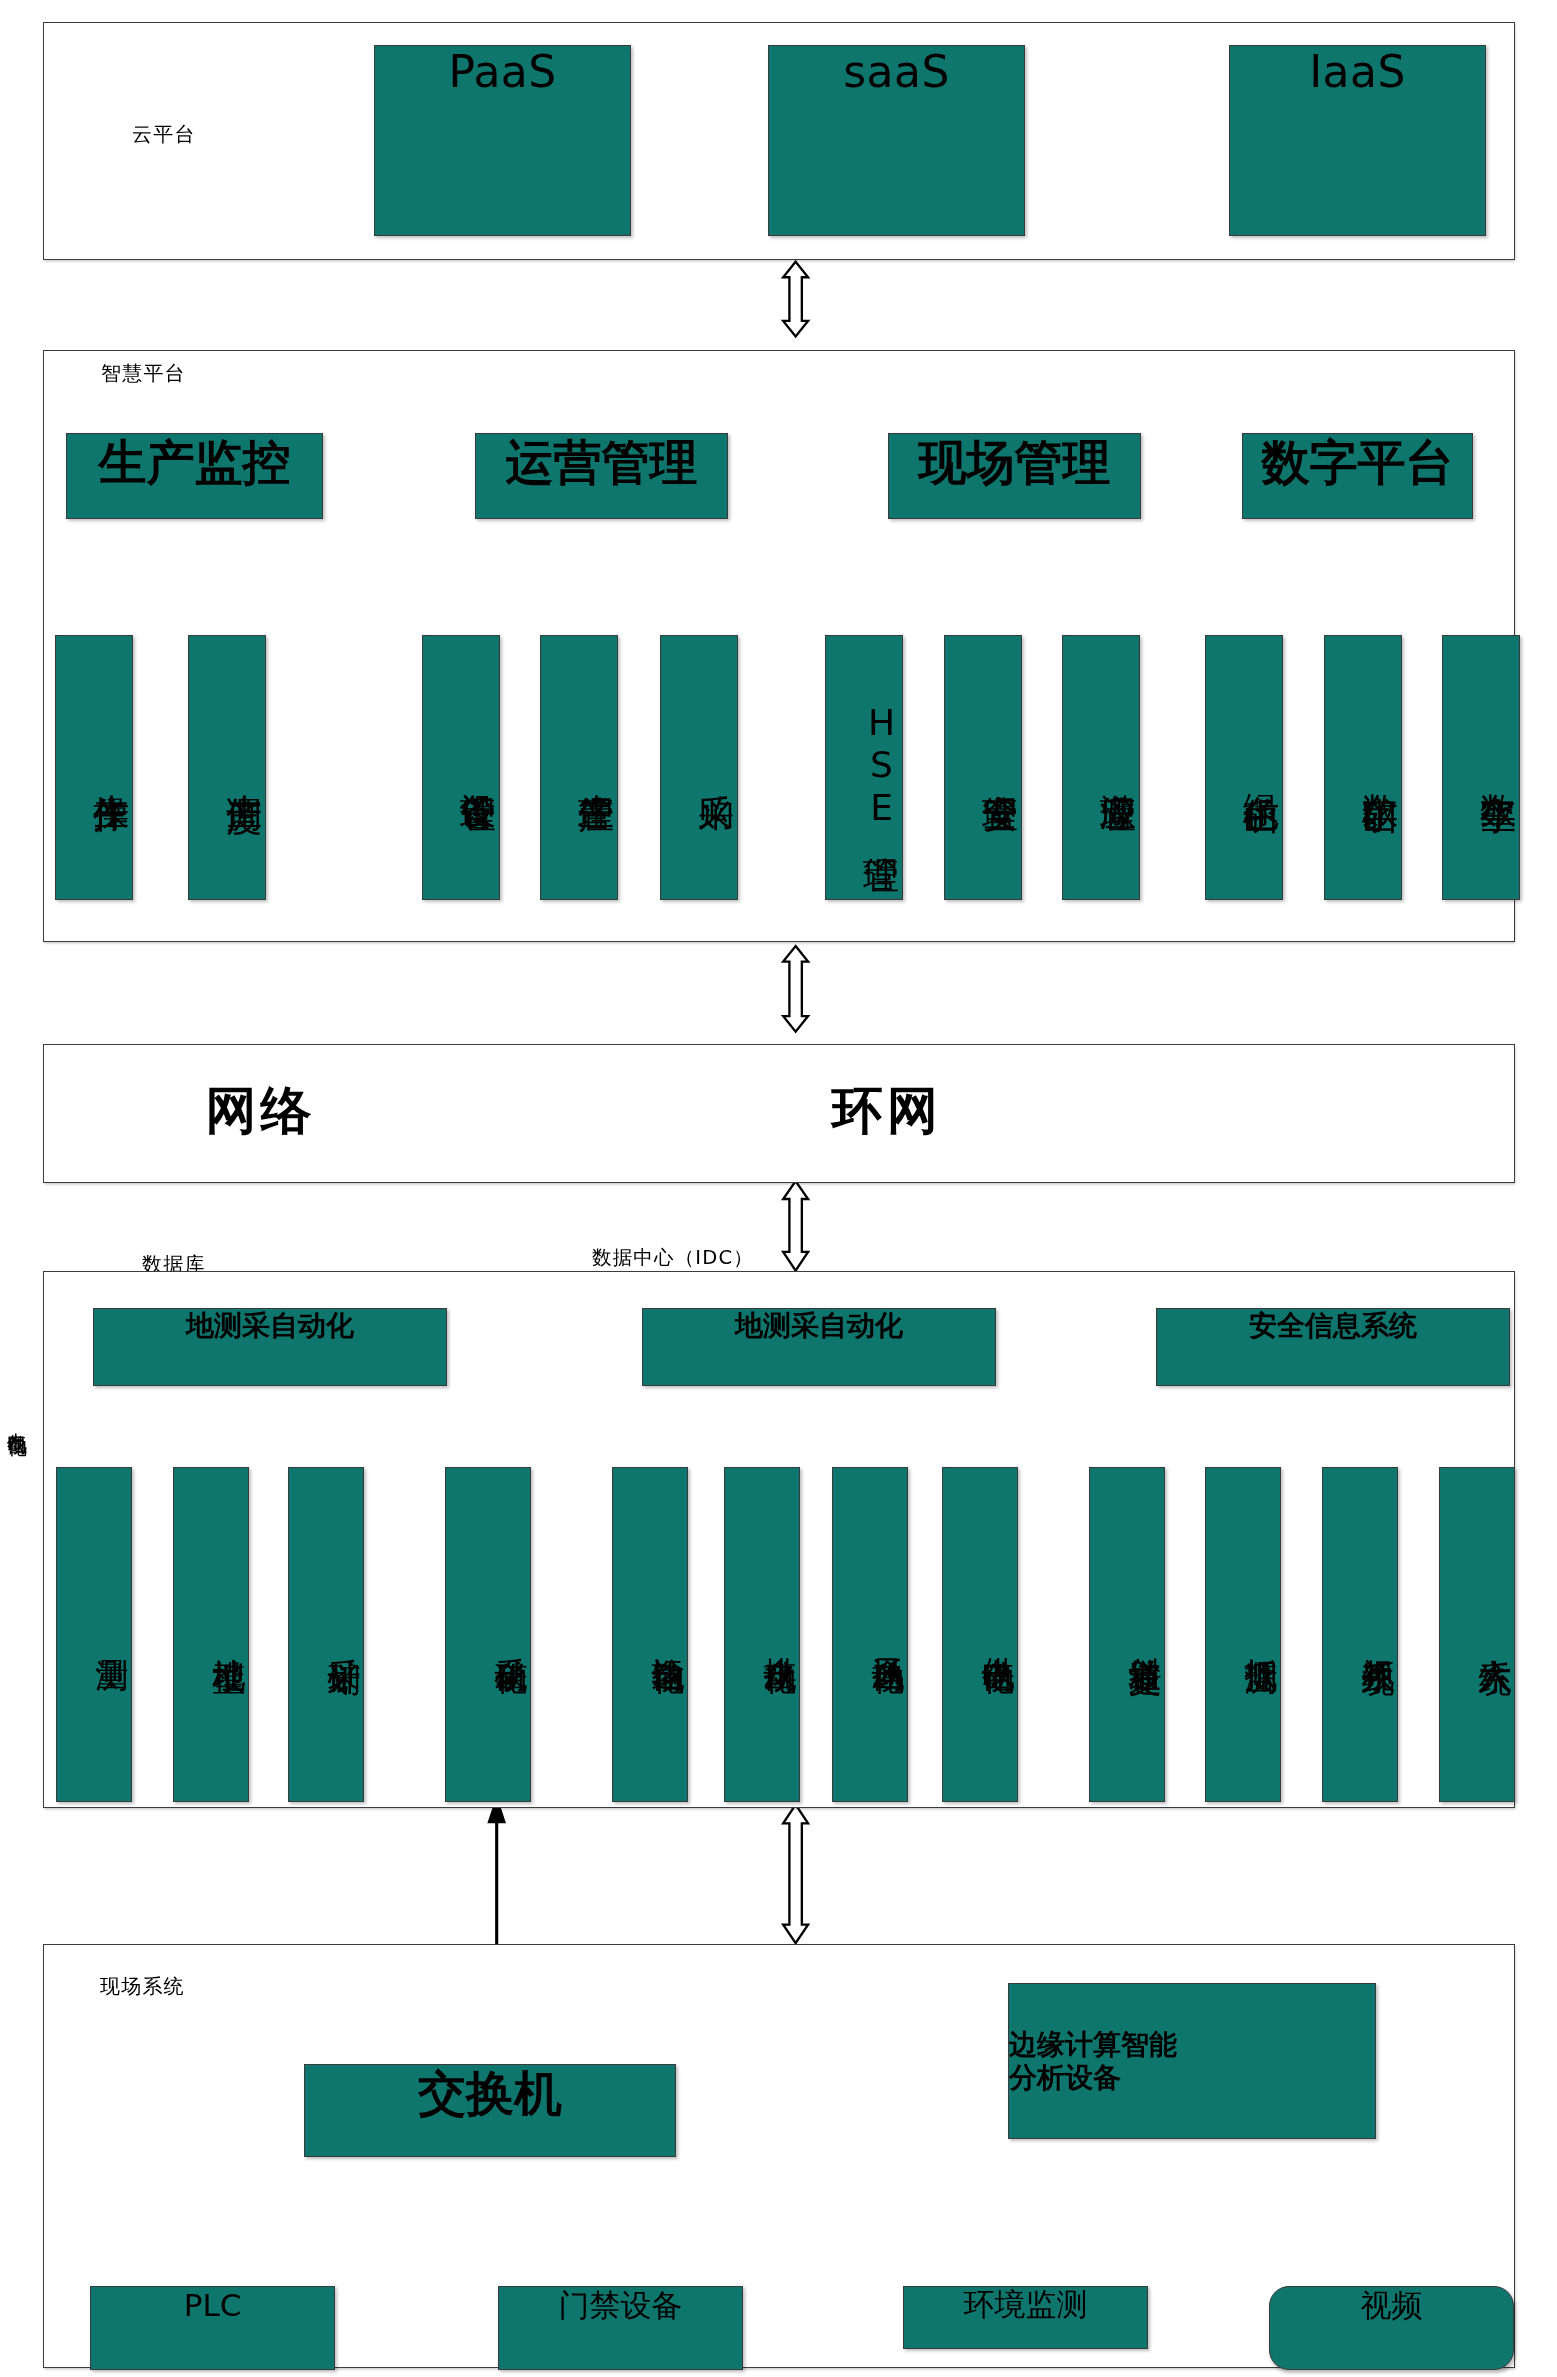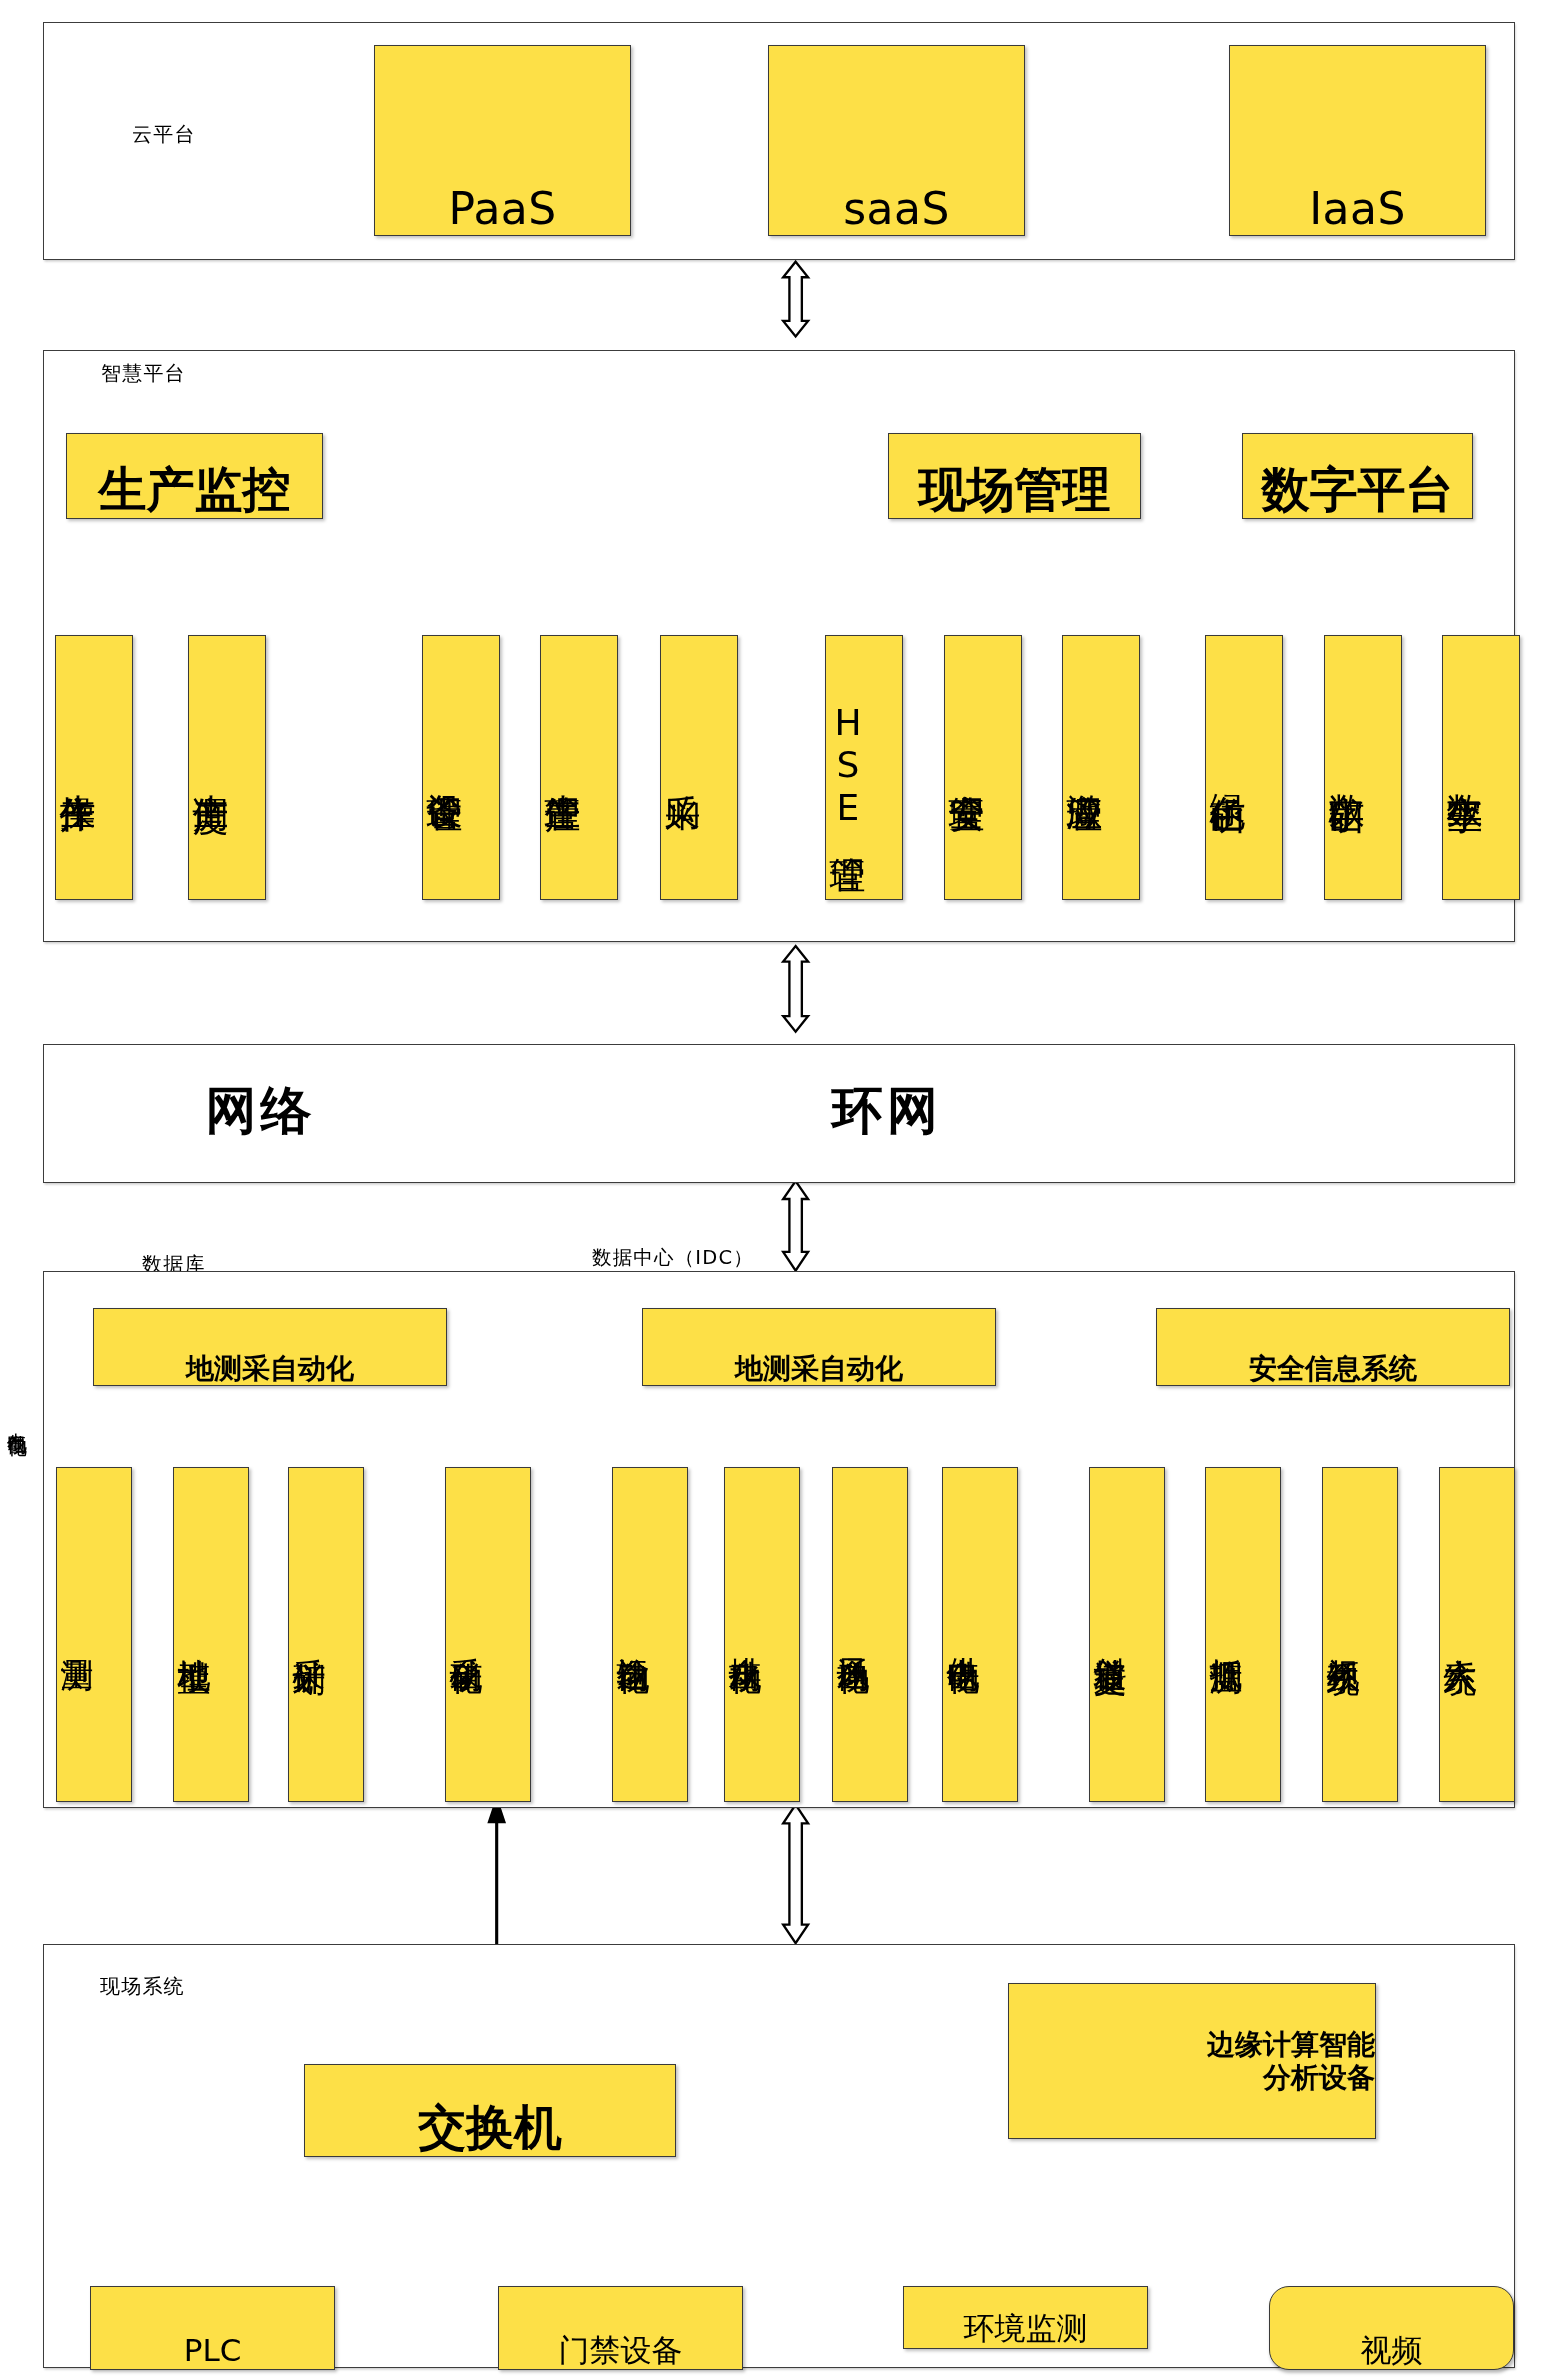--- a/index.html
+++ b/index.html
@@ -17,23 +17,23 @@
   }
   
   .abs{position:absolute;box-sizing:border-box;}
   .layer{
     border:1.9px solid #3c3c3c;
     background:#fff;
     box-shadow:0.8px 1.6px 2.3px rgba(0,0,0,.22);
   }
   .node{
     border:1.6px solid #3a3a3a;
-    background:#fde047;
+    background:#0f766e;
     display:flex;
-    align-items:flex-end;
+    align-items:flex-start;
     justify-content:center;
     text-align:center;
     box-shadow:1.6px 2.3px 3.1px rgba(0,0,0,.25);
     line-height:1.18;
   }
   
   .vnode{
     writing-mode:vertical-rl;
     text-orientation:upright;
     letter-spacing:.04em;
@@ -107,20 +107,23 @@
     <span>IaaS</span>
   </div>
 
   <div class="abs layer" style="left:43px;top:350px;width:1472px;height:592px;">
   </div>
   <div class="tag" style="left:101px;top:360px;">智慧平台</div>
 
   <div class="abs node f-big" style="left:66px;top:433px;width:257px;height:86px;">
     <span>生产监控</span>
   </div>
+  <div class="abs node f-big" style="left:475px;top:433px;width:253px;height:86px;">
+    <span>运营管理</span>
+  </div>
   <div class="abs node f-big" style="left:888px;top:433px;width:253px;height:86px;">
     <span>现场管理</span>
   </div>
   <div class="abs node f-big" style="left:1242px;top:433px;width:231px;height:86px;">
     <span>数字平台</span>
   </div>
 
   <div class="abs node vnode f-v46" style="left:55px;top:635px;width:78px;height:265px;">
     <span>生产操作</span>
   </div>

